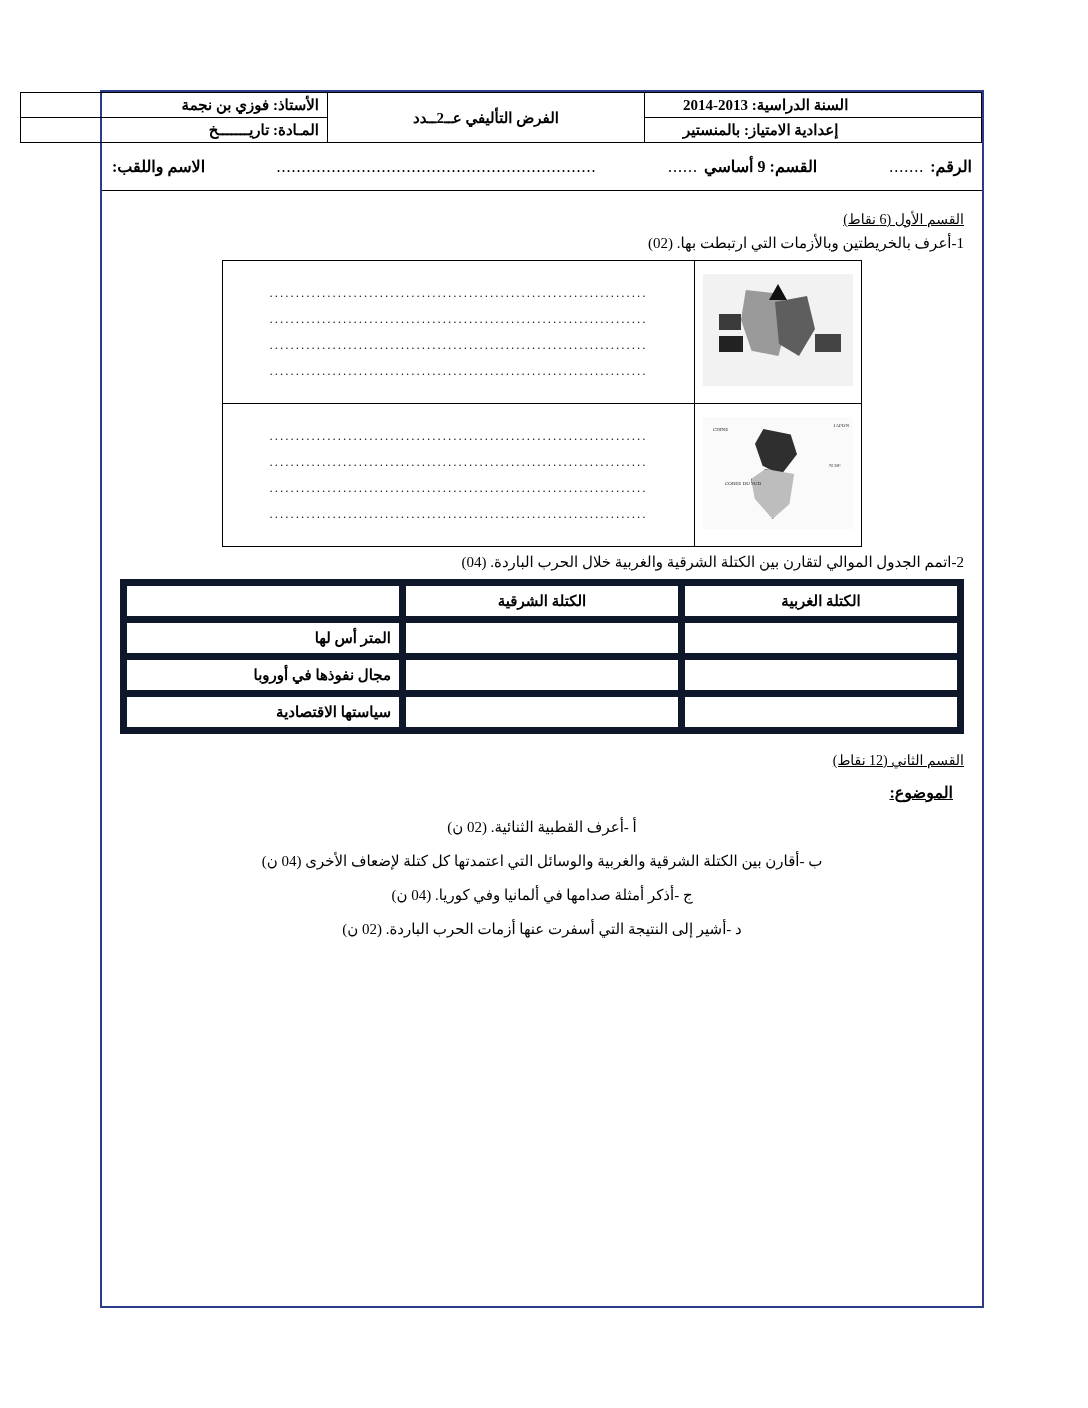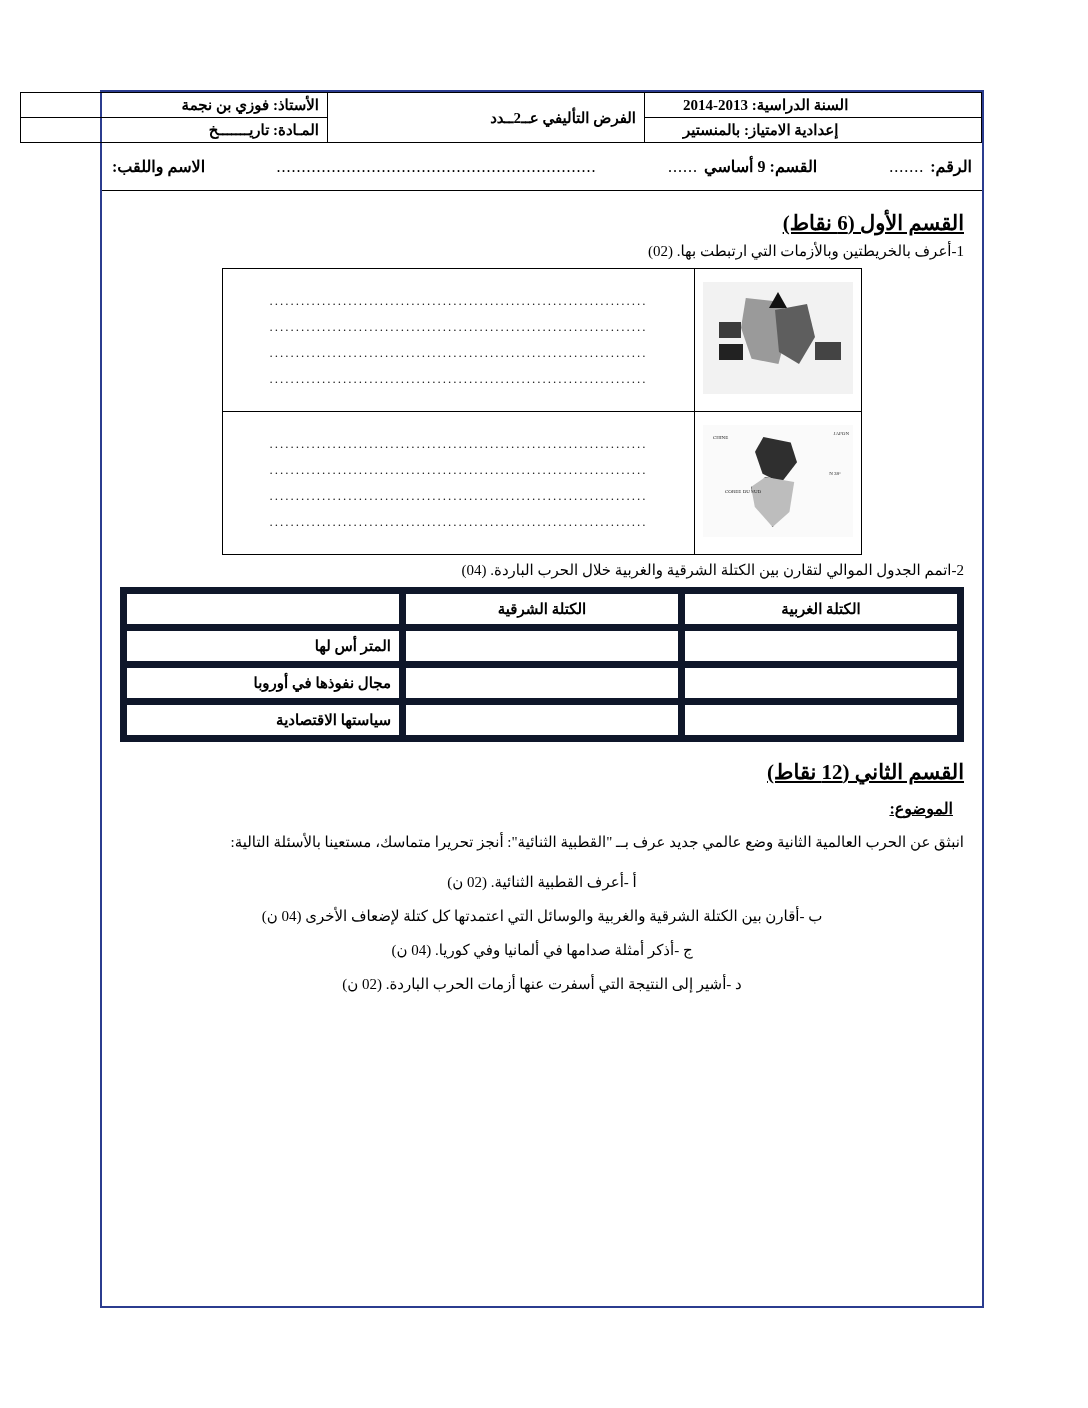--- a/index.html
+++ b/index.html
@@ -32,21 +32,21 @@
     table-layout: fixed;
   }
   .hdr td {
     border: 1px solid #000;
     padding: 3px 8px;
     vertical-align: middle;
     font-size: 15px;
     font-weight: bold;
   }
   .hdr .col-left { width: 290px; text-align: left; padding-left: 38px; }
-  .hdr .col-mid  { width: 300px; }
+  .hdr .col-mid  { width: 300px; text-align: center; }
   .hdr .col-right{ width: 290px; text-align: right; }
   .title-main {
     font-size: 26px;
     font-weight: bold;
     letter-spacing: 0px;
   }
   .hdr-sub { font-size: 14px; }
 
   
   .ident {
@@ -71,22 +71,22 @@
   .ident .cls { white-space: nowrap; }
   .ident .num { white-space: nowrap; }
   .dotline { font-weight: normal; letter-spacing: 1px; }
 
   
   .body {
     padding: 16px 18px 10px 18px;
     font-size: 15px;
   }
   .sec-title {
-    font-size: 21px;
-    font-weight: bold;
+    font-size: 14px;
+    font-weight: normal;
     text-decoration: underline;
     margin: 4px 0 6px 0;
   }
   .q-line {
     font-size: 15px;
     margin: 6px 0 8px 0;
     text-align: right;
   }
 
   
@@ -295,21 +295,20 @@
         <td class="blank"></td>
         <td class="blank"></td>
         <td class="rowhead">سياستها الاقتصادية</td>
       </tr>
     </tbody>
       </table>
 
     <div class="sec2">
       <div class="sec-title">القسم الثاني (12 نقاط)</div>
       <div class="subj">الموضوع:</div>
-      <div class="para">انبثق عن الحرب العالمية الثانية وضع عالمي جديد عرف بــ "القطبية الثنائية": أنجز تحريرا متماسك، مستعينا بالأسئلة التالية:</div>
 
       <div class="sub-q">أ -أعرف القطبية الثنائية. (02 ن)</div>
       <div class="sub-q">ب -أقارن بين الكتلة الشرقية والغربية والوسائل التي اعتمدتها كل كتلة لإضعاف الأخرى (04 ن)</div>
       <div class="sub-q">ج -أذكر أمثلة صدامها في ألمانيا وفي كوريا. (04 ن)</div>
       <div class="sub-q">د -أشير إلى النتيجة التي أسفرت عنها أزمات الحرب الباردة. (02 ن)</div>
     </div>
 
   </div>
 </div>
 

